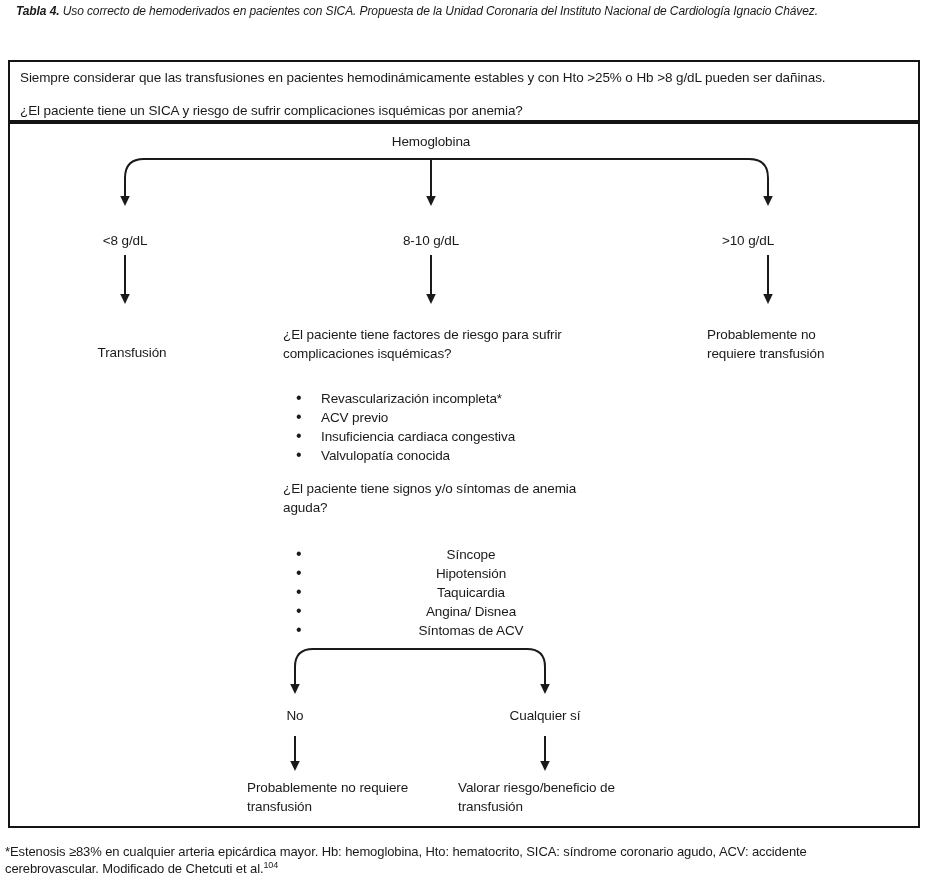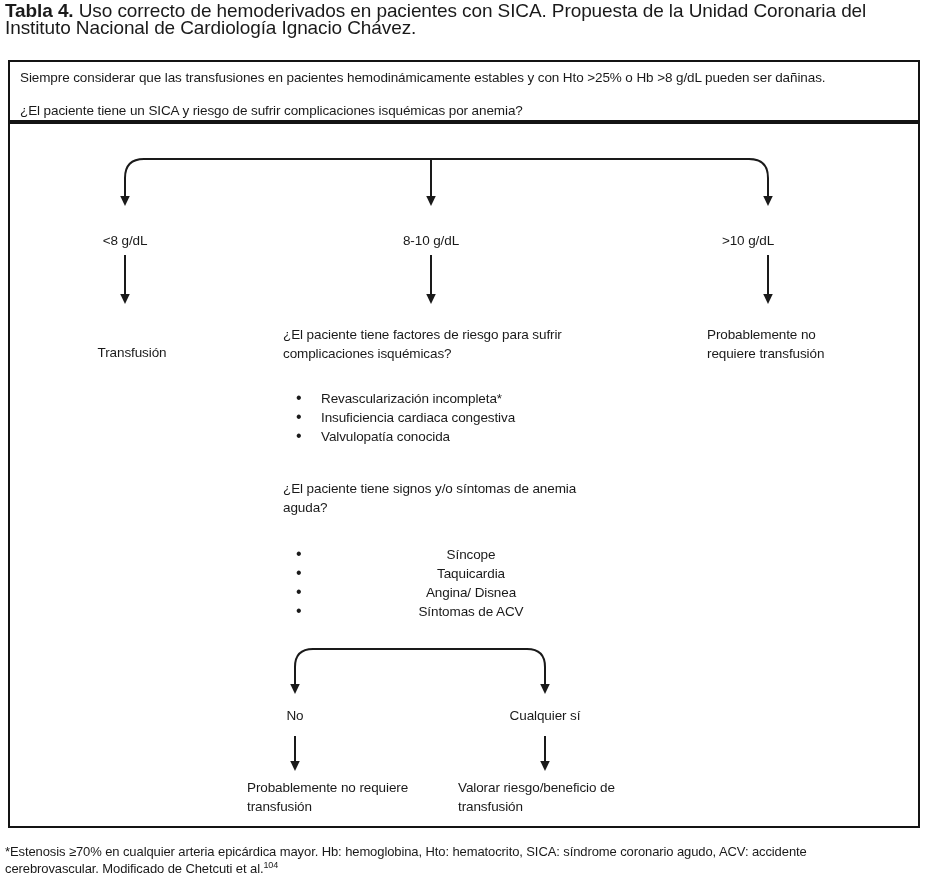--- a/index.html
+++ b/index.html
@@ -7,22 +7,22 @@
   body {
     width: 928px; height: 877px;
     position: relative;
     background: #ffffff;
     color: #1a1a1a;
     font-family: "Liberation Sans", "DejaVu Sans", sans-serif;
     letter-spacing: -0.1px;
     overflow: hidden;
   }
   .caption {
-    position: absolute; left: 5px; top: 3px; width: 868px;
-    font-size: 19px; line-height: 16.5px;
+    position: absolute; left: 16px; top: 3px; width: 868px;
+    font-size: 12px; line-height: 16.5px; font-style: italic;
   }
   .caption b { font-weight: bold; }
   .advisory {
     position: absolute; left: 8px; top: 60px;
     width: 912px; height: 62px;
     border: 2px solid #141414;
     background: #fff;
   }
   .advisory p { margin: 0; font-size: 13.5px; line-height: 17px; }
   .advisory .warning  { margin: 7px 0 0 10px; }
@@ -99,50 +99,53 @@
         <path d="M 758,131 V 170" marker-end="url(#ah)"></path>
 
         <path d="M 410,525 H 303 Q 285,525 285,543 V 560" marker-end="url(#ah)"></path>
         <path d="M 410,525 H 517 Q 535,525 535,543 V 560" marker-end="url(#ah)"></path>
 
         <path d="M 285,612 V 637" marker-end="url(#ah)"></path>
         <path d="M 535,612 V 637" marker-end="url(#ah)"></path>
       </g>
     </svg>
 
+    <div class="node node-root center">Hemoglobina</div>
 
     <div class="node label-low center">&lt;8 g/dL</div>
     <div class="node label-mid center">8-10 g/dL</div>
     <div class="node label-high center">&gt;10 g/dL</div>
 
     <div class="node outcome-low center">Transfusión</div>
 
     <div class="node q-risk">¿El paciente tiene factores de riesgo para sufrir complicaciones isquémicas?</div>
 
     <ul class="blist node risk-list">
       <li>Revascularización incompleta*</li>
+      <li>ACV previo</li>
       <li>Insuficiencia cardiaca congestiva</li>
       <li>Valvulopatía conocida</li>
     </ul>
 
     <div class="node q-symptoms">¿El paciente tiene signos y/o síntomas de anemia aguda?</div>
 
     <ul class="blist node symptom-list">
       <li>Síncope</li>
+      <li>Hipotensión</li>
       <li>Taquicardia</li>
       <li>Angina/ Disnea</li>
       <li>Síntomas de ACV</li>
     </ul>
 
     <div class="node outcome-high">Probablemente no requiere transfusión</div>
 
     <div class="node label-no center">No</div>
     <div class="node label-yes center">Cualquier sí</div>
 
     <div class="node outcome-no">Probablemente no requiere transfusión</div>
     <div class="node outcome-yes">Valorar riesgo/beneficio de transfusión</div>
 
   </div>
 </div>
 
 <div class="footnote">
-  <span>*Estenosis ≥70% en cualquier arteria epicárdica mayor. Hb: hemoglobina, Hto: hematocrito, SICA: síndrome coronario agudo, ACV: accidente cerebrovascular. Modificado de Chetcuti et al.</span><sup>104</sup>
+  <span>*Estenosis ≥83% en cualquier arteria epicárdica mayor. Hb: hemoglobina, Hto: hematocrito, SICA: síndrome coronario agudo, ACV: accidente cerebrovascular. Modificado de Chetcuti et al.</span><sup>104</sup>
 </div>
 
 </body></html>

